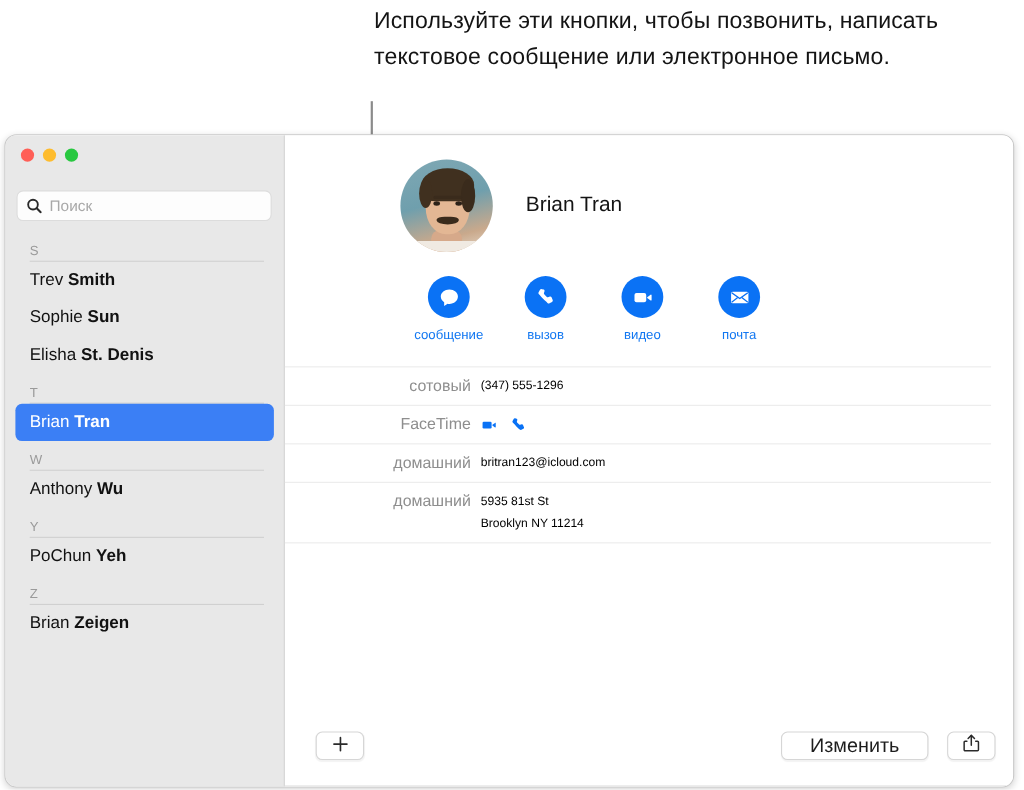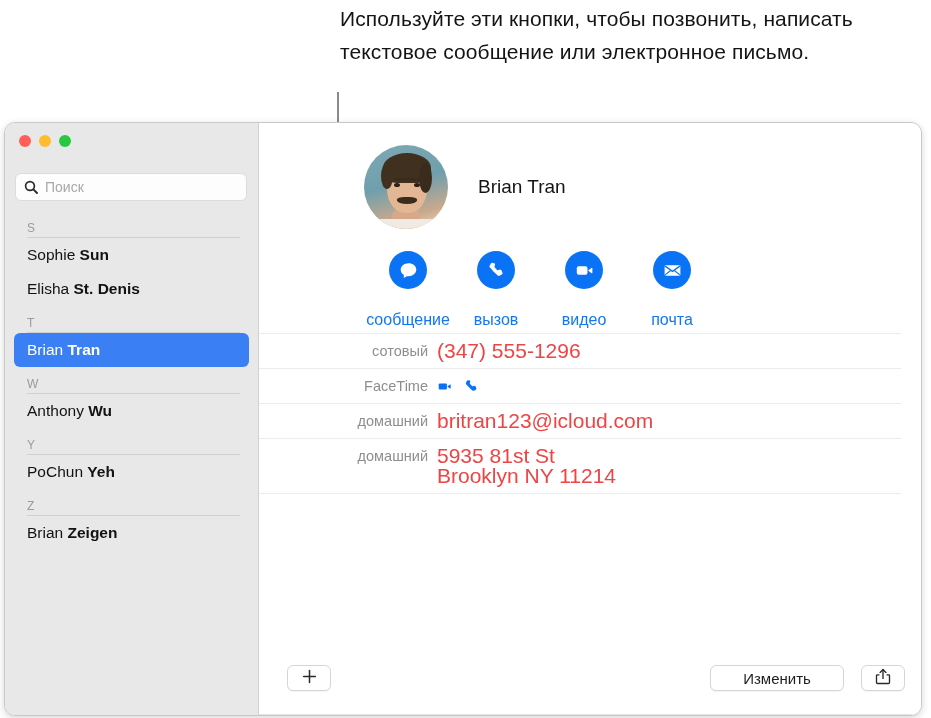--- a/index.html
+++ b/index.html
@@ -216,22 +216,22 @@
   .action-circle {
     width: 38px;
     height: 38px;
     border-radius: 50%;
     background: #0a72f5;
     display: flex;
     align-items: center;
     justify-content: center;
   }
   .action-label {
-    margin-top: 22px;
-    font-size: 16px;
+    margin-top: 8px;
+    font-size: 12px;
     color: #1277f1;
     white-space: nowrap;
   }
 
   #fields {
     position: absolute;
     left: 0;
     right: 0;
     top: 210px;
     padding: 0 20px 0 0;
@@ -248,22 +248,22 @@
     width: 178px;
     flex: 0 0 178px;
     text-align: right;
     font-size: 14.5px;
     color: #8e8e8e;
     padding-right: 9px;
     box-sizing: border-box;
     line-height: 20px;
   }
   .field-value {
-    font-size: 21px;
-    color: #ef4444;
+    font-size: 11px;
+    color: #000000;
     line-height: 20px;
     display: flex;
     align-items: center;
     gap: 9px;
     min-height: 20px;
   }
   .field-value.multiline { display: block; }
 
   #bottom-bar {
     position: absolute;
@@ -275,21 +275,21 @@
   .tool-btn {
     position: absolute;
     background: #ffffff;
     border: 1px solid #d6d6d6;
     border-radius: 6px;
     box-shadow: 0 1px 1px rgba(0,0,0,0.05);
     display: flex;
     align-items: center;
     justify-content: center;
     font-family: "Liberation Sans", sans-serif;
-    font-size: 15px;
+    font-size: 18px;
     color: #1d1d1d;
     box-sizing: border-box;
     cursor: default;
   }
   #add-button    { left: 28px;  top: 12px; width: 44px;  height: 26px; }
   #edit-button   { right: 77px; top: 12px; width: 134px; height: 26px; }
   #share-button  { right: 16px; top: 12px; width: 44px;  height: 26px; }
   #bottom-rule {
     position: absolute;
     left: 0; right: 0; bottom: 0; height: 1px;
@@ -322,20 +322,21 @@
           <circle cx="6" cy="6" r="4.4" fill="none" stroke="#2a2a2a" stroke-width="1.7"></circle>
           <line x1="9.4" y1="9.4" x2="13" y2="13" stroke="#2a2a2a" stroke-width="1.9" stroke-linecap="round"></line>
         </svg>
       </span>
       <input id="search-input" type="text" placeholder="Поиск" style="">
     </div>
 
     <div id="contact-list">
         <div class="section-header">S</div>
         <div class="section-rule"></div>
+        <div class="contact-row"><span class="fn">Trev </span><span class="ln">Smith</span></div>
         <div class="contact-row"><span class="fn">Sophie </span><span class="ln">Sun</span></div>
         <div class="contact-row"><span class="fn">Elisha </span><span class="ln">St. Denis</span></div>
         <div class="section-header">T</div>
         <div class="section-rule"></div>
         <div class="contact-row selected"><span class="fn">Brian </span><span class="ln">Tran</span></div>
         <div class="section-header">W</div>
         <div class="section-rule"></div>
         <div class="contact-row"><span class="fn">Anthony </span><span class="ln">Wu</span></div>
         <div class="section-header">Y</div>
         <div class="section-rule"></div>

